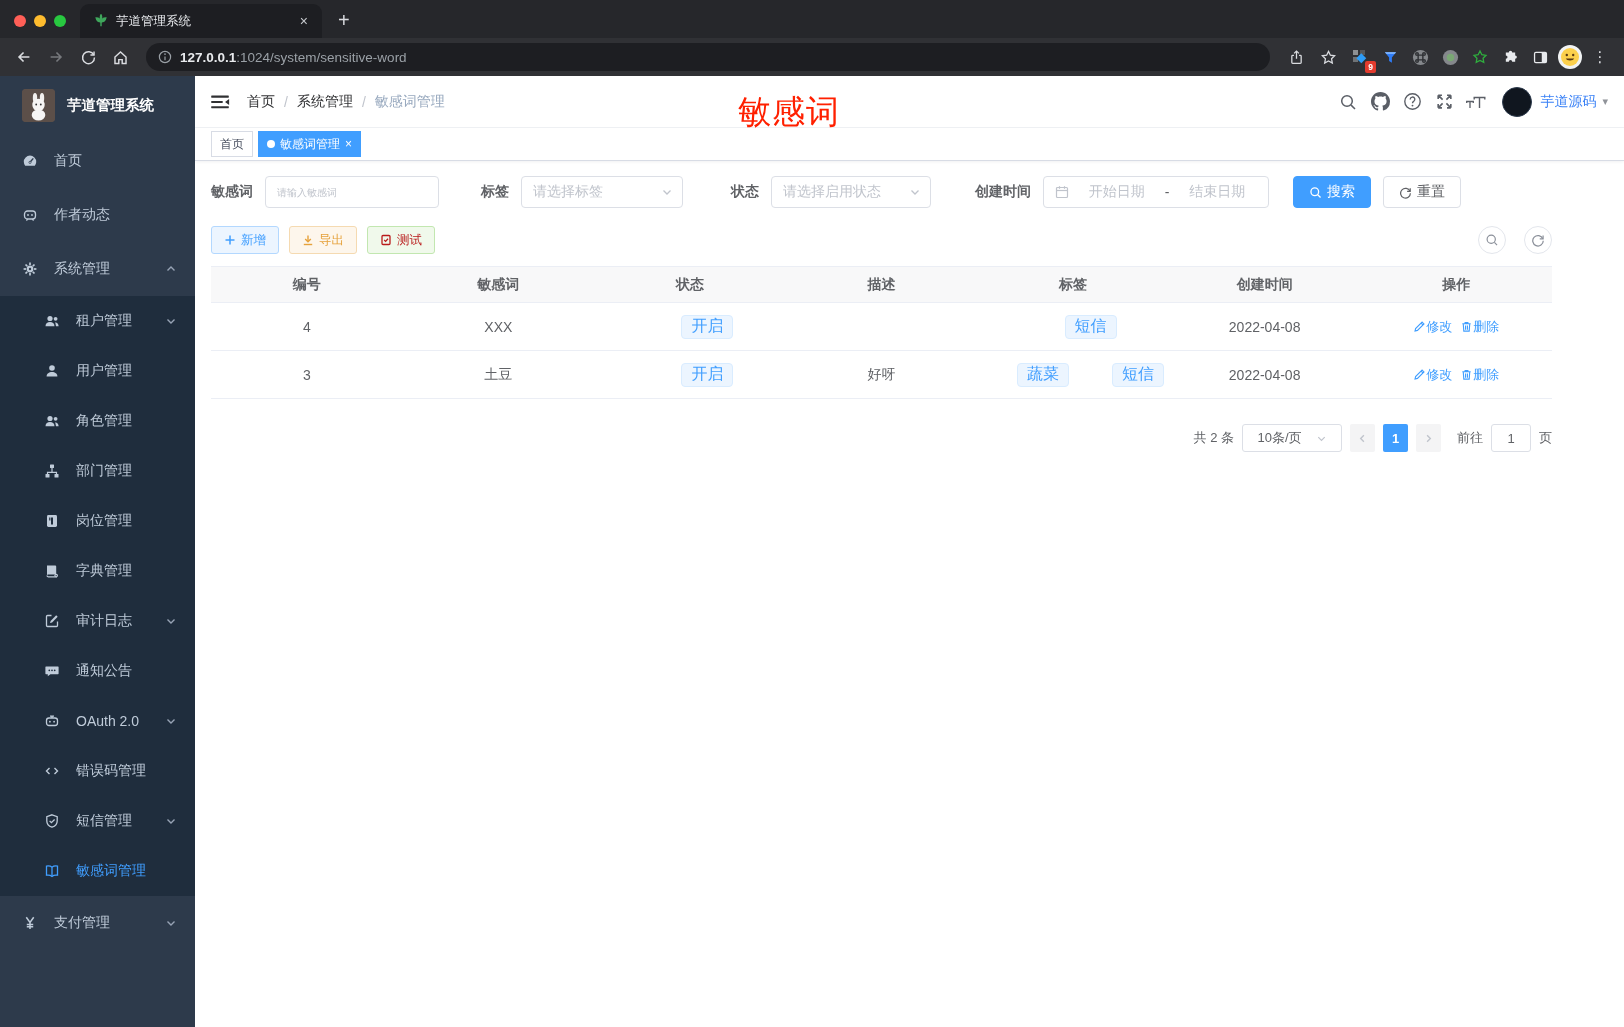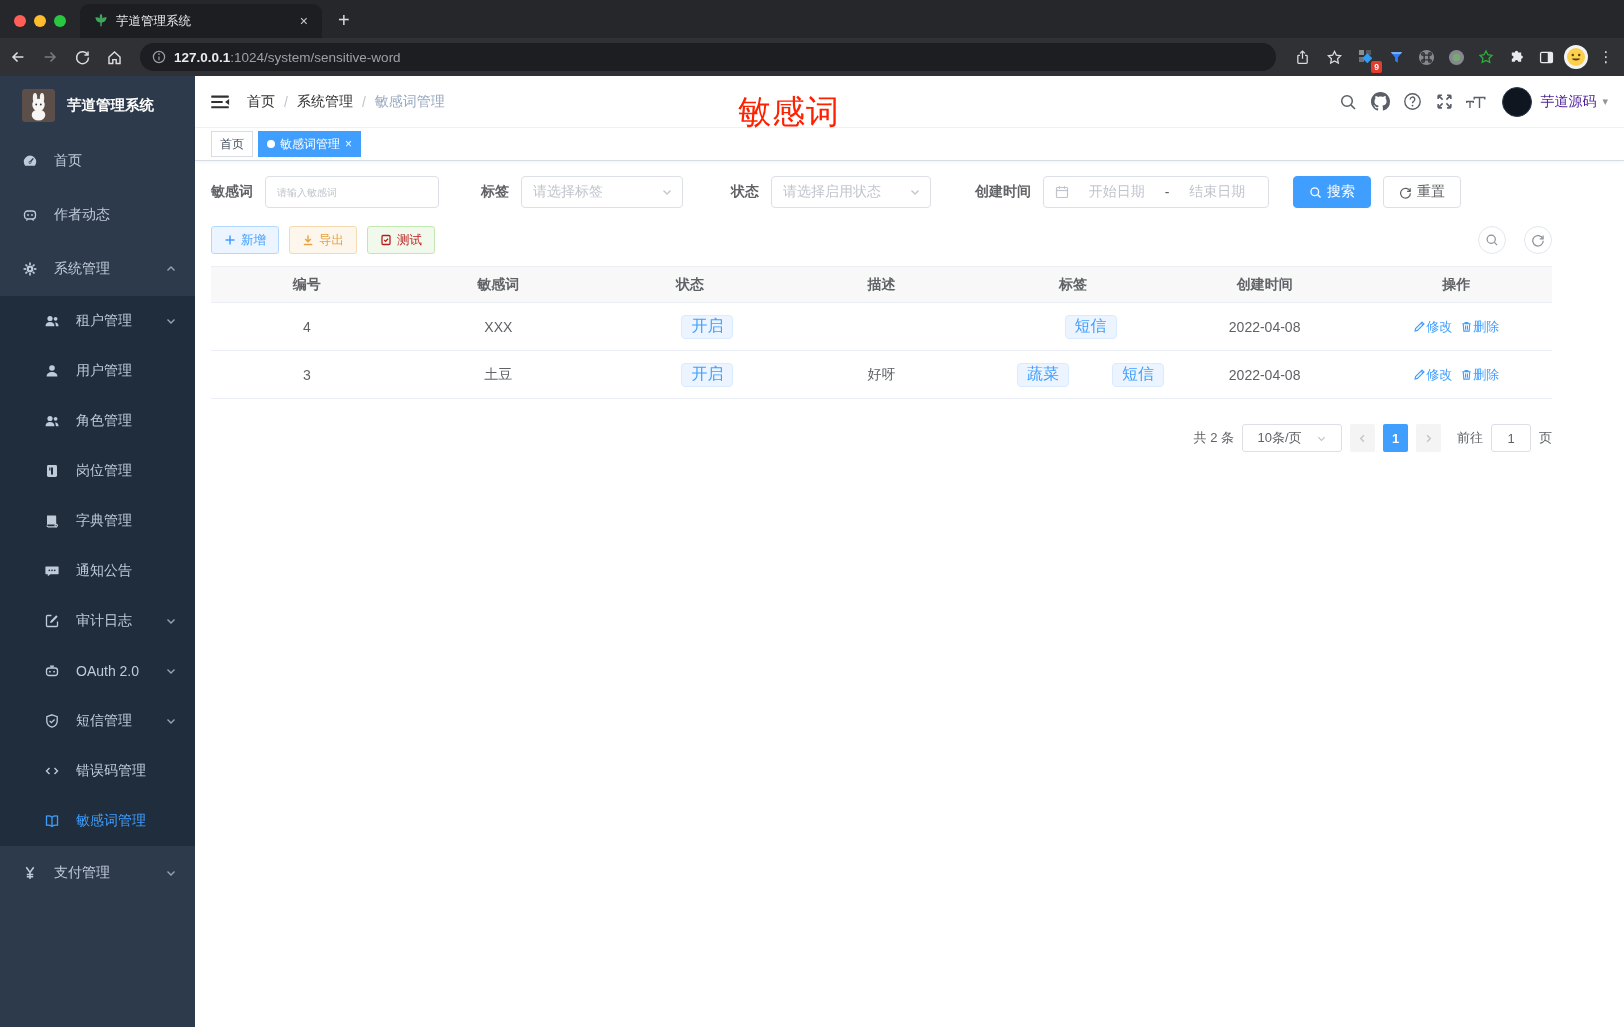--- a/index.html
+++ b/index.html
@@ -9,21 +9,21 @@
 
   
   .tabstrip { height:38px; background:#26272b; display:flex; align-items:flex-end; }
   .lights { display:flex; gap:8px; align-items:center; padding:0 14px 11px 14px; }
   .light { width:12px; height:12px; border-radius:50%; }
   .l-red{background:#ff5f57}.l-yel{background:#febc2e}.l-grn{background:#28c840}
   .tab { width:242px; height:34px; background:#1d1e22; border-radius:9px 9px 0 0; display:flex; align-items:center; padding:0 10px 0 14px; color:#e8eaed; font-size:12.5px; }
   .tab .ttl { flex:1; margin-left:8px; white-space:nowrap; overflow:hidden; }
   .tab .cls { color:#c7cace; font-size:14px; cursor:pointer; padding:0 4px; }
   .newtab { color:#dadce0; font-size:20px; padding:0 16px 6px 16px; cursor:pointer; }
-  .toolbar { height:38px; background:#303135; display:flex; align-items:center; padding:0 4px; gap:4px; }
+  .toolbar { height:38px; background:#303135; display:flex; align-items:center; padding:0 10px; gap:4px; }
   .tbtn { width:28px; height:28px; border-radius:50%; display:flex; align-items:center; justify-content:center; color:#dadce0; }
   .tbtn.dim { color:#77797d; }
   .urlbar { flex:1; height:28px; background:#1d1e22; border-radius:14px; margin:0 8px; display:flex; align-items:center; padding:0 12px; gap:8px; min-width:0; }
   .url { color:#9aa0a6; font-size:13.5px; white-space:nowrap; overflow:hidden; }
   .url b { color:#e8eaed; font-weight:600; }
   .exts { display:flex; align-items:center; gap:2px; }
   .ext { width:28px; height:28px; display:flex; align-items:center; justify-content:center; position:relative; color:#dadce0; }
   .badge { position:absolute; right:-2px; bottom:-2px; background:#e33b2e; color:#fff; font-size:8.5px; padding:1px 3px; border-radius:2px; font-weight:700; }
   .avatar-emoji { width:24px; height:24px; border-radius:50%; background:#f1f3f4; display:flex; align-items:center; justify-content:center; }
 
@@ -44,21 +44,21 @@
   .main { flex:1; display:flex; flex-direction:column; min-width:0; background:#fff; }
   .navbar { height:52px; display:flex; align-items:center; padding:0 16px 0 14px; border-bottom:1px solid #f0f2f5; }
   .hamb { width:22px; height:22px; color:#303133; cursor:pointer; display:flex; margin-right:16px; }
   .bc { display:flex; align-items:center; gap:9px; font-size:14px; }
   .bc .b1 { color:#303133; cursor:pointer; }
   .bc .sep { color:#c0c4cc; }
   .bc .b3 { color:#97a8be; }
   .nav-sp { flex:1; }
   .nicon { width:32px; height:32px; display:flex; align-items:center; justify-content:center; color:#5a5e66; cursor:pointer; }
   .uavatar { width:30px; height:30px; border-radius:50%; background:#10161f; margin:0 8px 0 10px; border:1px solid #2c3a4d; }
-  .uname { color:#4c1d95; font-size:14px; }
+  .uname { color:#3b82f6; font-size:14px; }
   .ucaret { color:#909399; font-size:11px; margin-left:6px; cursor:pointer; }
 
   .annotation { position:absolute; left:738px; top:90px; font-size:33px; font-weight:500; color:#ff2000; z-index:30; pointer-events:none; letter-spacing:1px; }
 
   .tagsbar { height:33px; display:flex; align-items:center; gap:5px; padding:0 16px; border-bottom:1px solid #d8dce5; box-shadow:0 1px 3px rgba(0,21,41,.06); }
   .tag-item { height:26px; display:flex; align-items:center; padding:0 8px; border:1px solid #d8dce5; background:#fff; color:#495060; font-size:12px; cursor:pointer; }
   .tag-item.on { background:#409eff; border-color:#409eff; color:#fff; }
   .tag-item .dot { width:8px; height:8px; border-radius:50%; background:#fff; margin-right:5px; }
   .tag-item .x { margin-left:5px; font-size:12px; }
 
@@ -337,103 +337,116 @@
                   <path d="M1.5 13.2c0-2.6 2-4.1 4.5-4.1s4.5 1.5 4.5 4.1z"></path>
                   <circle cx="11.6" cy="5.8" r="1.9"></circle>
                   <path d="M11.2 9.2c2 .3 3.4 1.7 3.4 4h-2.6z"></path>
                 </svg>
               </span>
             <span class="lb">角色管理</span>
           </div>
           <div class="mi">
             <span class="ic">
                 <svg viewBox="0 0 16 16" width="16" height="16">
+                  <g fill="currentColor">
+                    <rect x="6" y="1.5" width="4" height="3.4" rx=".5"></rect>
+                    <rect x="1.5" y="11" width="4" height="3.4" rx=".5"></rect>
+                    <rect x="10.5" y="11" width="4" height="3.4" rx=".5"></rect>
+                  </g>
+                  <path d="M8 4.9v2.6M3.5 11V9.3h9V11M8 7.5v1.8" stroke="currentColor" fill="none" stroke-width="1.2"></path>
+                </svg>
+              </span>
+            <span class="lb">部门管理</span>
+          </div>
+          <div class="mi">
+            <span class="ic">
+                <svg viewBox="0 0 16 16" width="16" height="16">
                   <rect x="3" y="2" width="10" height="12" rx="1.4" fill="currentColor"></rect>
                   <rect x="7" y="4.5" width="2" height="7" fill="#1f2d3d"></rect>
                   <rect x="5.2" y="4.5" width="1.2" height="3" fill="#1f2d3d"></rect>
                 </svg>
               </span>
             <span class="lb">岗位管理</span>
           </div>
           <div class="mi">
             <span class="ic">
                 <svg viewBox="0 0 16 16" width="16" height="16">
                   <path d="M3 2.4h8.2a1 1 0 0 1 1 1v8H4.2a1.2 1.2 0 0 0-1.2 1.2z" fill="currentColor"></path>
                   <path d="M3 12.6a1.2 1.2 0 0 0 1.2 1.2h8v-2.4" fill="none" stroke="currentColor" stroke-width="1.2"></path>
                   <circle cx="12.2" cy="12.6" r="1.8" fill="currentColor"></circle>
                   <path d="M11.5 12.6h1.4" stroke="#1f2d3d" stroke-width=".8"></path>
                 </svg>
               </span>
             <span class="lb">字典管理</span>
+          </div>
+          <div class="mi">
+            <span class="ic">
+                <svg viewBox="0 0 16 16" width="16" height="16" fill="none" stroke="currentColor" stroke-width="1.3">
+                  <path d="M13.5 8.5v4a1 1 0 0 1-1 1h-9a1 1 0 0 1-1-1v-9a1 1 0 0 1 1-1h4"></path>
+                  <path d="M12.2 2.3l1.5 1.5-5.6 5.6-2.1.6.6-2.1z" fill="currentColor" stroke="none"></path>
+                </svg>
+              </span>
+            <span class="lb">审计日志</span>
+            <span class="car">
+                <svg width="12" height="12" viewBox="0 0 12 12">
+                  <polyline points="2.5,4.5 6,8 9.5,4.5" fill="none" stroke="currentColor" stroke-width="1.4"></polyline>
+                </svg>
+              </span>
           </div>
           <div class="mi">
             <span class="ic">
                 <svg viewBox="0 0 16 16" width="16" height="16">
                   <path d="M2 3.4h12a.6.6 0 0 1 .6.6v6.6a.6.6 0 0 1-.6.6H6.4L3.8 13.3v-2.1H2a.6.6 0 0 1-.6-.6V4a.6.6 0 0 1 .6-.6z" fill="currentColor"></path>
                   <g fill="#1f2d3d">
                     <circle cx="5.3" cy="7.3" r=".85"></circle>
                     <circle cx="8" cy="7.3" r=".85"></circle>
                     <circle cx="10.7" cy="7.3" r=".85"></circle>
                   </g>
                 </svg>
               </span>
             <span class="lb">通知公告</span>
           </div>
           <div class="mi">
             <span class="ic">
                 <svg viewBox="0 0 16 16" width="16" height="16" fill="none" stroke="currentColor" stroke-width="1.3">
-                  <path d="M13.5 8.5v4a1 1 0 0 1-1 1h-9a1 1 0 0 1-1-1v-9a1 1 0 0 1 1-1h4"></path>
-                  <path d="M12.2 2.3l1.5 1.5-5.6 5.6-2.1.6.6-2.1z" fill="currentColor" stroke="none"></path>
-                </svg>
-              </span>
-            <span class="lb">审计日志</span>
-            <span class="car">
-                <svg width="12" height="12" viewBox="0 0 12 12">
-                  <polyline points="2.5,4.5 6,8 9.5,4.5" fill="none" stroke="currentColor" stroke-width="1.4"></polyline>
-                </svg>
-              </span>
-          </div>
-          <div class="mi">
-            <span class="ic">
-                <svg viewBox="0 0 16 16" width="16" height="16" fill="none" stroke="currentColor" stroke-width="1.3">
                   <rect x="2.5" y="5" width="11" height="7.5" rx="2.5"></rect>
                   <path d="M8 5V3.2M6 3.2h4"></path>
                   <circle cx="5.9" cy="8.7" r=".9" fill="currentColor" stroke="none"></circle>
                   <circle cx="10.1" cy="8.7" r=".9" fill="currentColor" stroke="none"></circle>
                 </svg>
               </span>
             <span class="lb">OAuth 2.0</span>
             <span class="car">
                 <svg width="12" height="12" viewBox="0 0 12 12">
                   <polyline points="2.5,4.5 6,8 9.5,4.5" fill="none" stroke="currentColor" stroke-width="1.4"></polyline>
                 </svg>
               </span>
           </div>
           <div class="mi">
             <span class="ic">
+                <svg viewBox="0 0 16 16" width="16" height="16" fill="none" stroke="currentColor" stroke-width="1.4">
+                  <polyline points="5.5,5 2.5,8 5.5,11"></polyline>
+                  <polyline points="10.5,5 13.5,8 10.5,11"></polyline>
+                </svg>
+              </span>
+            <span class="lb">错误码管理</span>
+          </div>
+          <div class="mi">
+            <span class="ic">
                 <svg viewBox="0 0 16 16" width="16" height="16" fill="none" stroke="currentColor" stroke-width="1.3">
                   <path d="M8 1.8l5.2 1.9v4.2c0 3.1-2.1 5.2-5.2 6.3-3.1-1.1-5.2-3.2-5.2-6.3V3.7z"></path>
                   <polyline points="5.6,7.9 7.4,9.7 10.6,6.5"></polyline>
                 </svg>
               </span>
             <span class="lb">短信管理</span>
             <span class="car">
                 <svg width="12" height="12" viewBox="0 0 12 12">
                   <polyline points="2.5,4.5 6,8 9.5,4.5" fill="none" stroke="currentColor" stroke-width="1.4"></polyline>
                 </svg>
               </span>
-          </div>
-          <div class="mi">
-            <span class="ic">
-                <svg viewBox="0 0 16 16" width="16" height="16" fill="none" stroke="currentColor" stroke-width="1.4">
-                  <polyline points="5.5,5 2.5,8 5.5,11"></polyline>
-                  <polyline points="10.5,5 13.5,8 10.5,11"></polyline>
-                </svg>
-              </span>
-            <span class="lb">错误码管理</span>
           </div>
           <div class="mi active">
             <span class="ic">
                 <svg viewBox="0 0 16 16" width="16" height="16" fill="none" stroke="currentColor" stroke-width="1.3">
                   <path d="M8 4.2C6.6 3 4.6 2.8 2.5 3.1v9.1c2.1-.3 4.1 0 5.5 1.2 1.4-1.2 3.4-1.5 5.5-1.2V3.1C11.4 2.8 9.4 3 8 4.2z"></path>
                   <line x1="8" y1="4.5" x2="8" y2="13"></line>
                 </svg>
               </span>
             <span class="lb">敏感词管理</span>
           </div>

